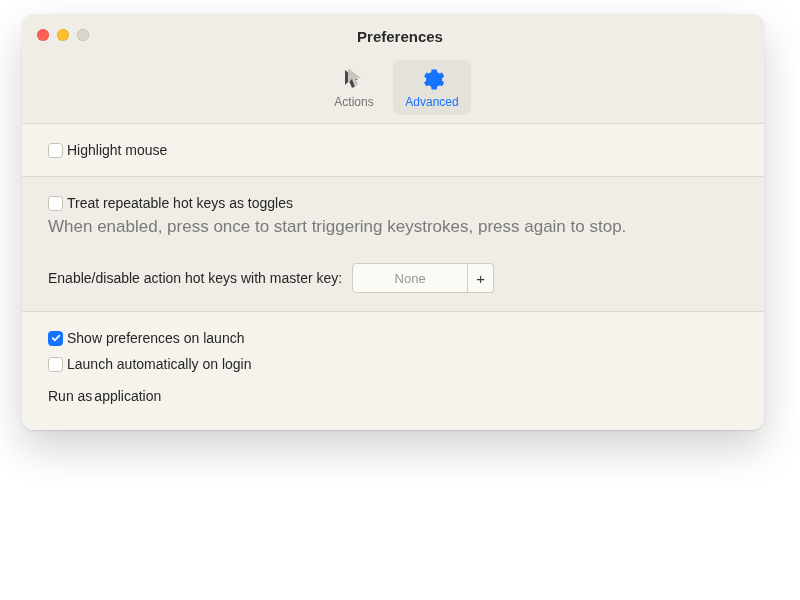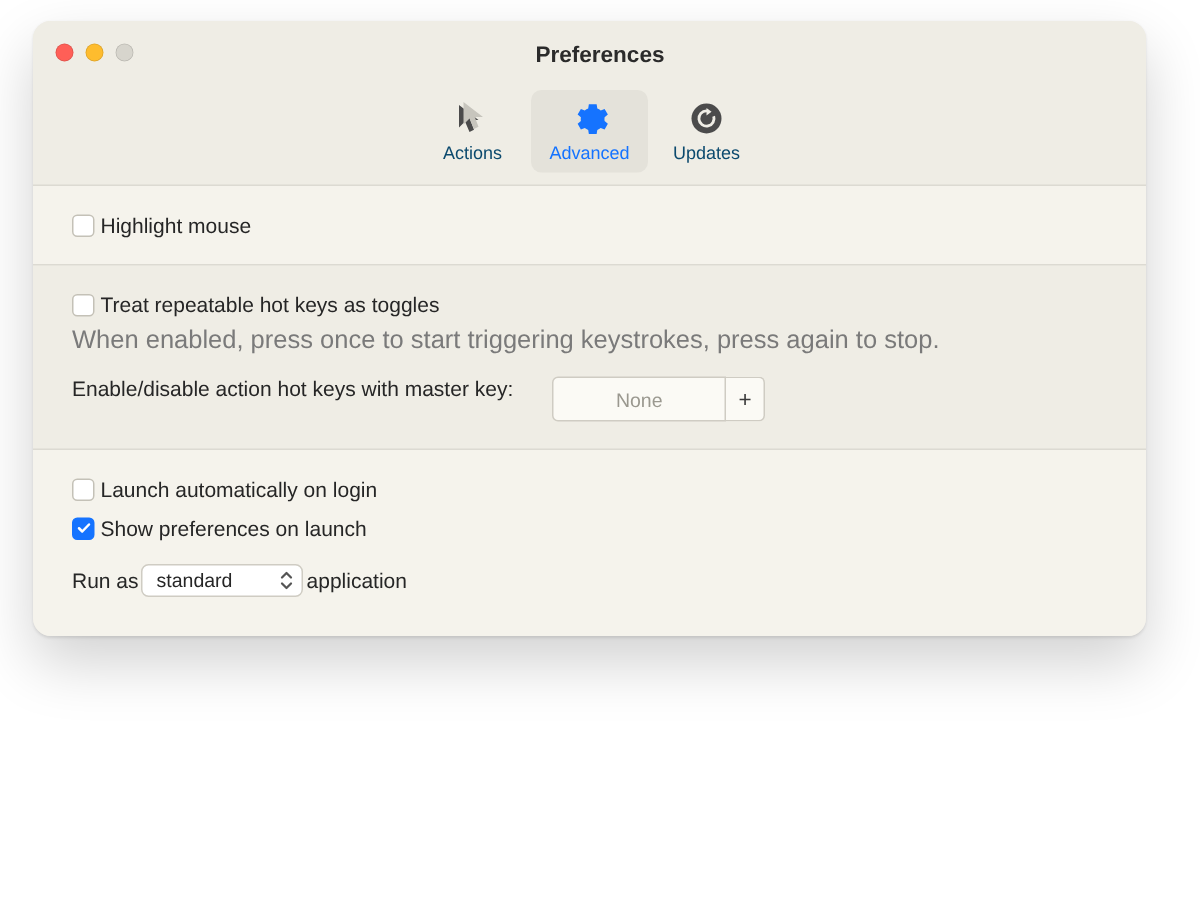--- a/index.html
+++ b/index.html
@@ -87,21 +87,21 @@
   }
   .tab .icon {
     width: 26px; height: 26px;
     display: flex; align-items: center; justify-content: center;
     color: #4b4b4b;
   }
   .tab.active .icon { color: var(--tab-active-color); }
   .tab .label {
     margin-top: 3px;
     font-size: 12px;
-    color: #0c4a6e;
+    color: #737373;
   }
   .tab.active .label { color: var(--tab-active-color); }
 
   
   .section {
     padding: 18px 26px;
     border-bottom: 1px solid var(--border);
   }
   .section:last-child { border-bottom: none; padding-bottom: 26px; }
   .section.light { background: var(--bg-light); }
@@ -134,23 +134,23 @@
   .checkbox.checked {
     background: var(--checkbox-checked);
     border-color: var(--checkbox-checked);
   }
   .checkbox.checked svg { display: block; }
   .checkbox svg { display: none; }
 
   
   .master-row {
     display: flex;
-    align-items: flex-start;
-    gap: 26px;
-    margin-top: 14px;
+    align-items: center;
+    gap: 10px;
+    margin-top: 26px;
     font-size: 14px;
     color: var(--text);
   }
   .keyfield {
     display: flex;
     align-items: stretch;
     height: 30px;
   }
   .keyfield .value {
     width: 116px;
@@ -232,29 +232,20 @@
       <span class="label">Actions</span>
     </div>
     <div class="tab active">
       <span class="icon">
         <svg viewBox="0 0 24 24" width="26" height="26" fill="currentColor">
           <path d="M12 8.2a3.8 3.8 0 1 0 0 7.6 3.8 3.8 0 0 0 0-7.6zm9.3 5.4-.1-1.2.1-1.2 2-1.6-2-3.5-2.4.9a8 8 0 0 0-2.1-1.2l-.4-2.6H11.6l-.4 2.6a8 8 0 0 0-2.1 1.2l-2.4-.9-2 3.5 2 1.6-.1 1.2.1 1.2-2 1.6 2 3.5 2.4-.9a8 8 0 0 0 2.1 1.2l.4 2.6h4.8l.4-2.6a8 8 0 0 0 2.1-1.2l2.4.9 2-3.5-2-1.6z"></path>
         </svg>
       </span>
       <span class="label">Advanced</span>
     </div>
-    <div class="tab">
-      <span class="icon">
-        <svg viewBox="0 0 24 24" width="24" height="24">
-          <circle cx="12" cy="12" r="10" fill="#4b4b4b"></circle>
-          <path d="M12 6a6 6 0 1 0 5.7 4.1l-1.8.7A4.1 4.1 0 1 1 12 7.9V10l3.4-2.5L12 5z" fill="#efede5"></path>
-        </svg>
-      </span>
-      <span class="label">Updates</span>
-    </div>
   </div>
 
   <div class="section light">
     <div class="row">
       <span class="checkbox">
         
       </span>
       <span>Highlight mouse</span>
     </div>
   </div>
@@ -272,42 +263,33 @@
       <span>Enable/disable action hot keys with master key:</span>
       <span class="keyfield">
         <span class="value">None</span>
         <span class="plus">+</span>
       </span>
     </div>
   </div>
 
   <div class="section light">
     <div class="row">
-      <span class="checkbox">
-        
-      </span>
-      <span>Launch automatically on login</span>
-    </div>
-    <div class="row">
       <span class="checkbox checked">
         <svg viewBox="0 0 12 12" width="10" height="10">
             <path d="M2 6.2 L4.6 8.8 L10 3.2" stroke="#fff" stroke-width="2" fill="none" stroke-linecap="round" stroke-linejoin="round"></path>
           </svg>
       </span>
       <span>Show preferences on launch</span>
     </div>
+    <div class="row">
+      <span class="checkbox">
+        
+      </span>
+      <span>Launch automatically on login</span>
+    </div>
 
     <div class="run-row">
       <span>Run as</span>
-      <span class="select">
-        <span>standard</span>
-        <span class="chev">
-          <svg viewBox="0 0 10 14" width="10" height="14">
-            <path d="M2 5 L5 2 L8 5" stroke="#555" stroke-width="1.5" fill="none" stroke-linecap="round" stroke-linejoin="round"></path>
-            <path d="M2 9 L5 12 L8 9" stroke="#555" stroke-width="1.5" fill="none" stroke-linecap="round" stroke-linejoin="round"></path>
-          </svg>
-        </span>
-      </span>
       <span>application</span>
     </div>
   </div>
 
 </div>
 
 </body></html>

